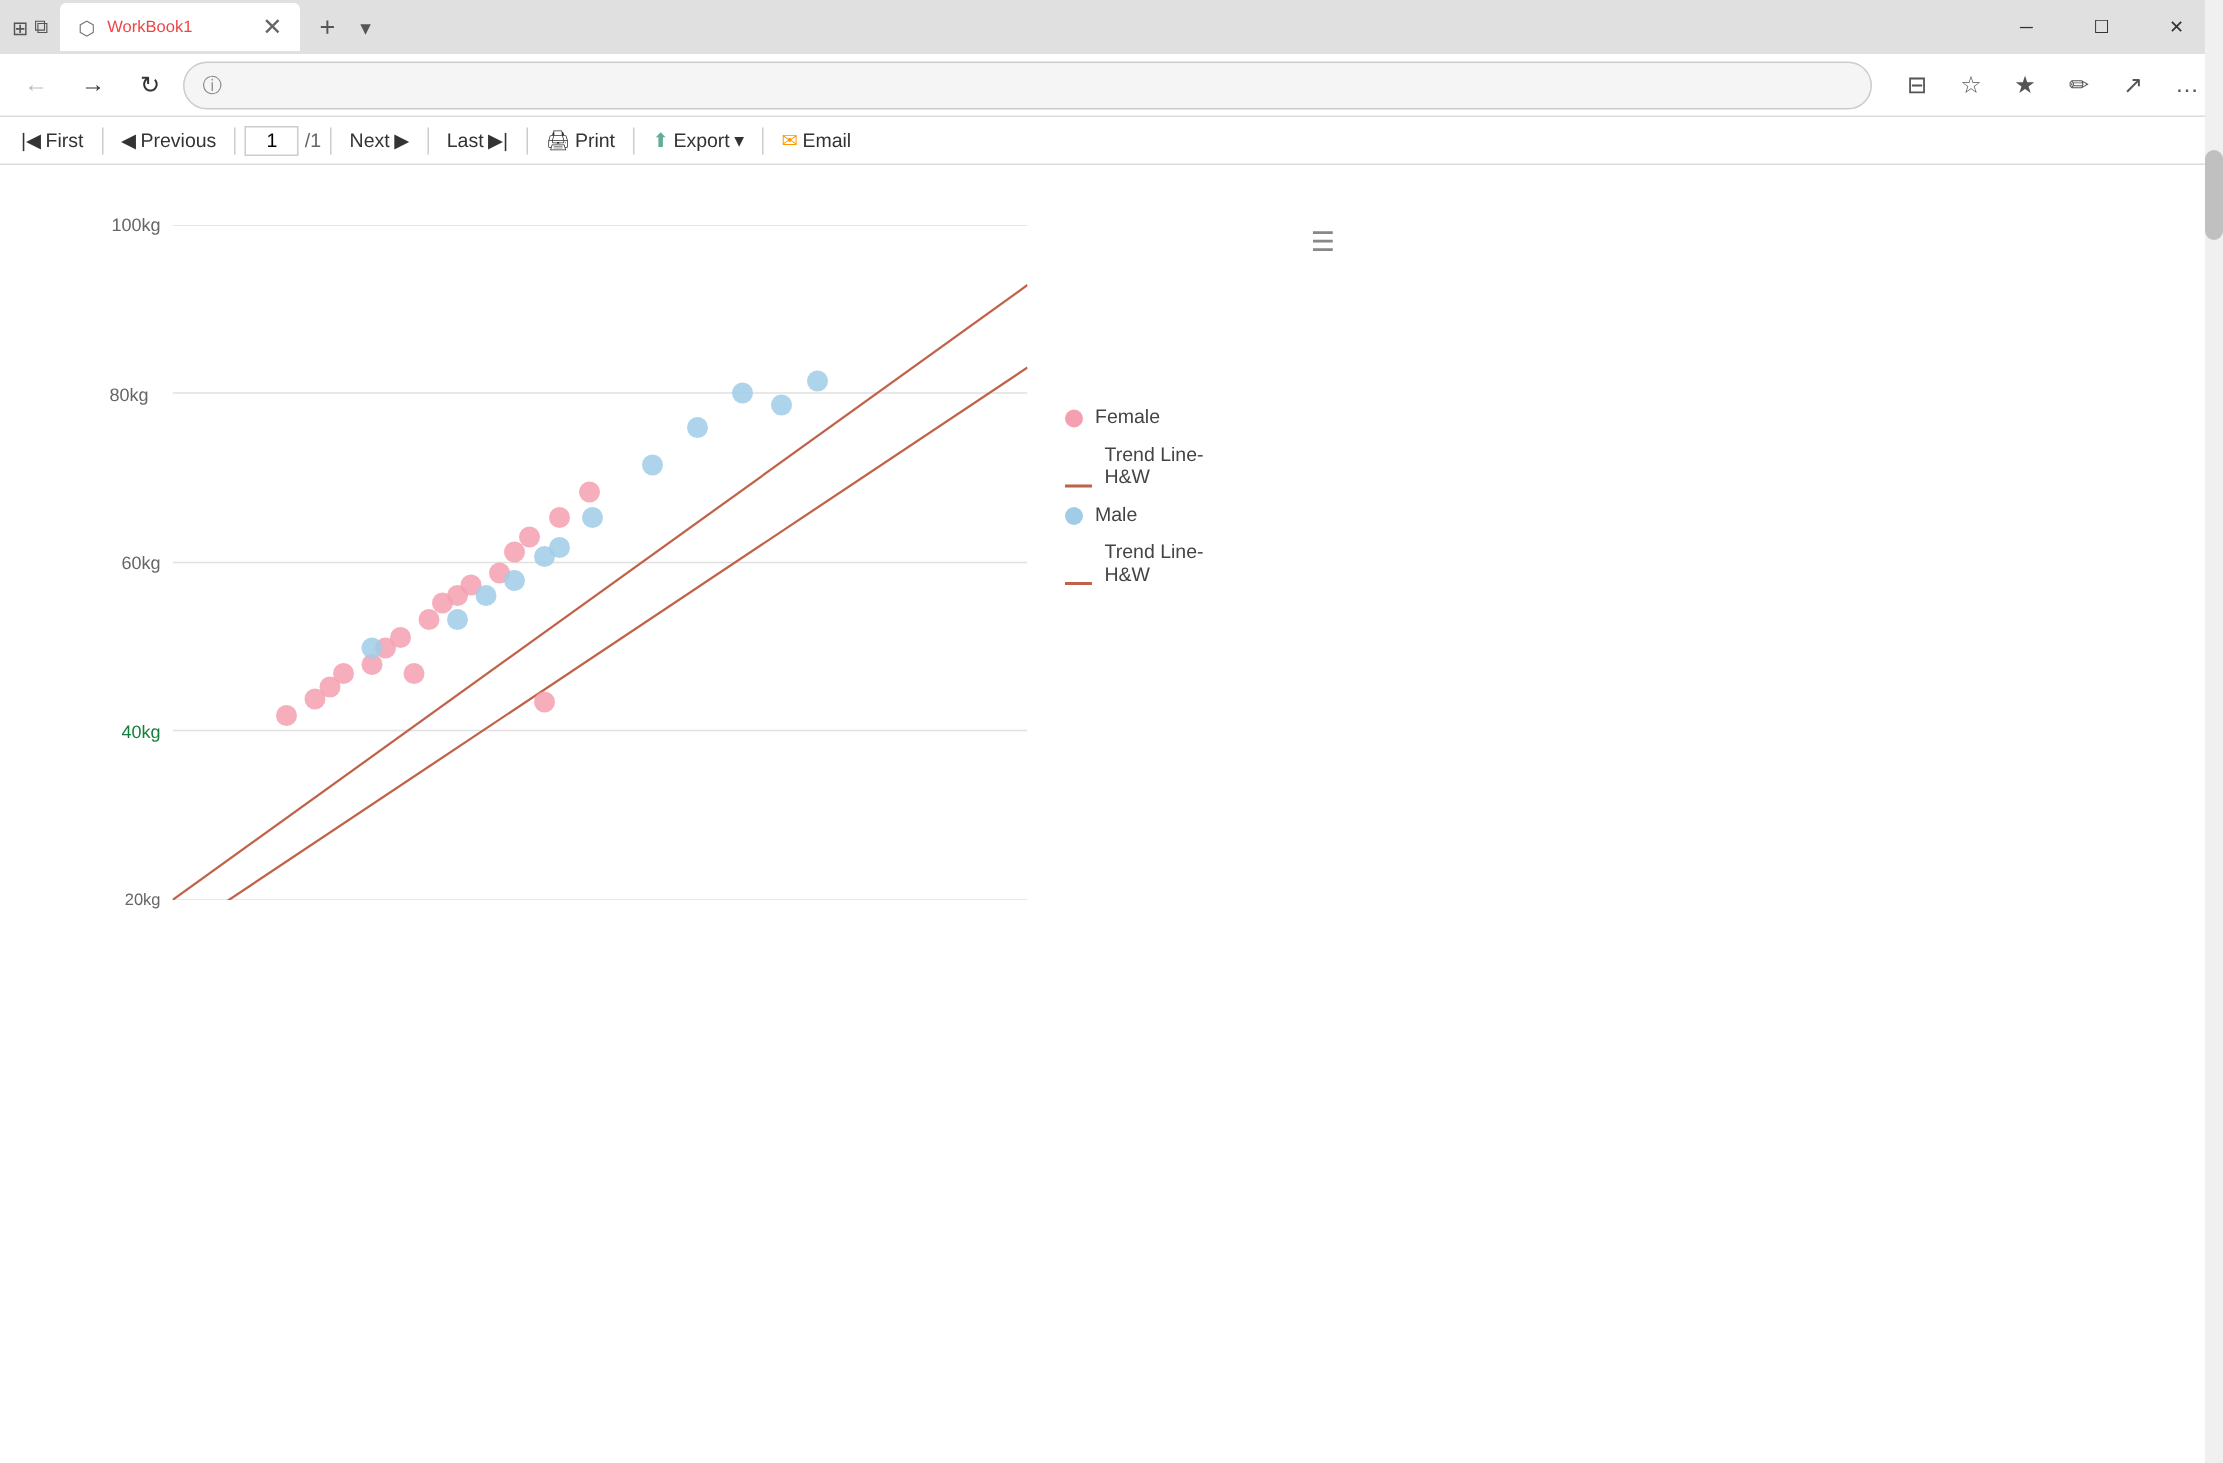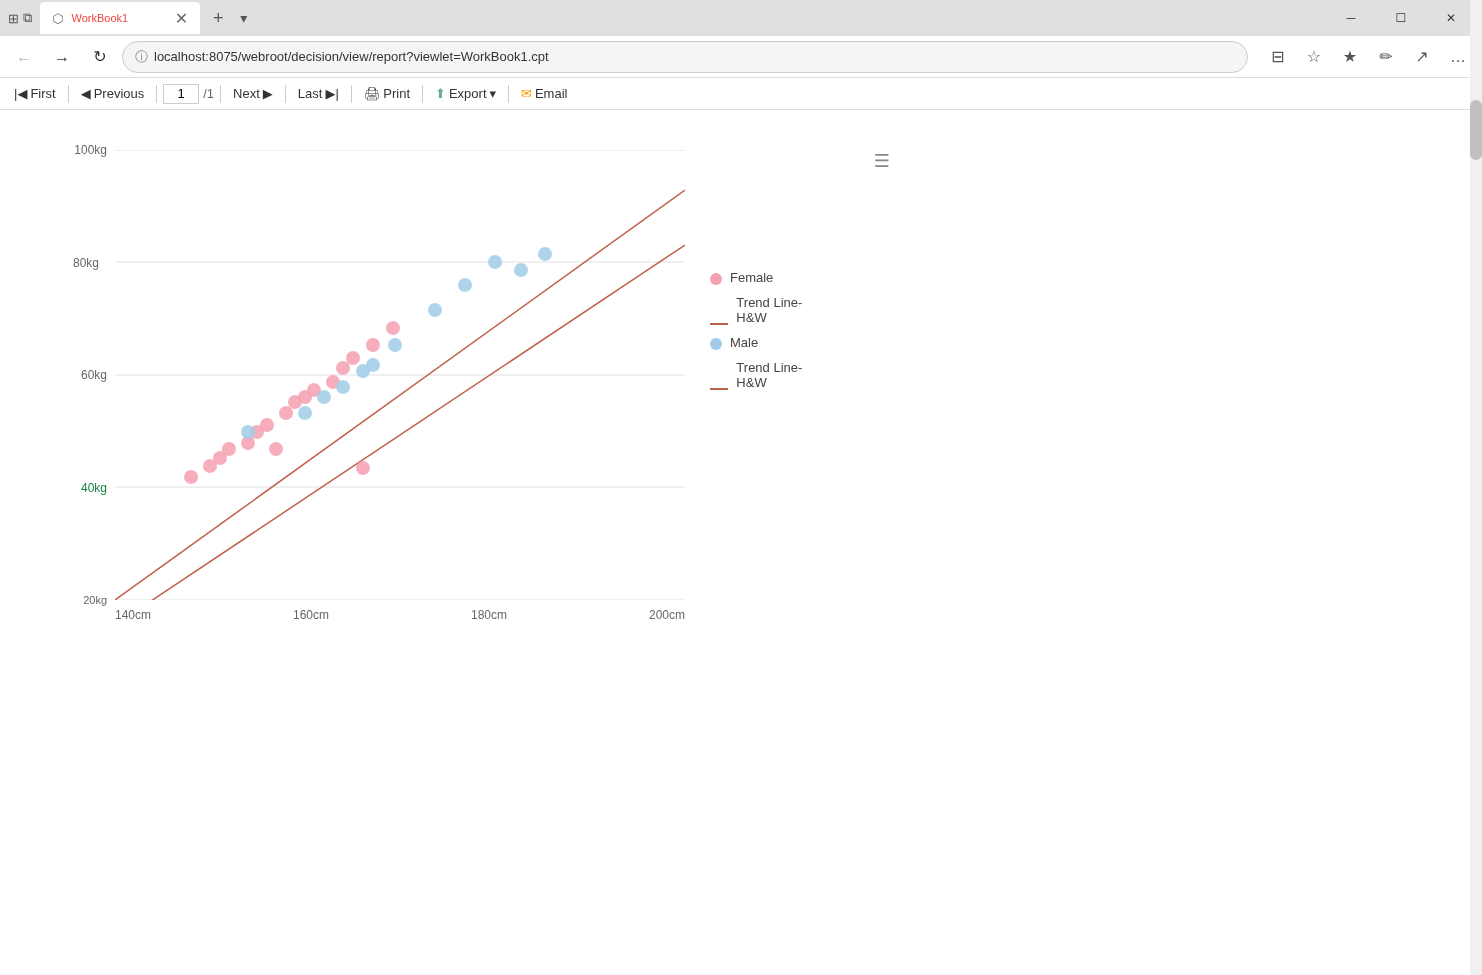--- a/index.html
+++ b/index.html
@@ -79,21 +79,20 @@
       <div class="win-btn close">✕</div>
     </div>
   </div>
 
   <div class="nav-bar">
     <button class="nav-btn disabled">←</button>
     <button class="nav-btn">→</button>
     <button class="nav-btn">↻</button>
     <div class="address-bar">
       <span style="color:#888; font-size:13px;">ⓘ</span>
-      <span class="address-text">localhost:8075/webroot/decision/view/report?viewlet=WorkBook1.cpt</span>
     </div>
     <div class="nav-icons">
       <button class="nav-icon-btn">⊟</button>
       <button class="nav-icon-btn">☆</button>
       <button class="nav-icon-btn">★</button>
       <button class="nav-icon-btn">✏</button>
       <button class="nav-icon-btn">↗</button>
       <button class="nav-icon-btn">…</button>
     </div>
   </div>
@@ -194,26 +193,20 @@
           <circle cx="258" cy="215" r="7" class="dot-male"></circle>
           <circle cx="280" cy="195" r="7" class="dot-male"></circle>
           <circle cx="320" cy="160" r="7" class="dot-male"></circle>
           <circle cx="350" cy="135" r="7" class="dot-male"></circle>
           <circle cx="380" cy="112" r="7" class="dot-male"></circle>
           <circle cx="406" cy="120" r="7" class="dot-male"></circle>
           <circle cx="430" cy="104" r="7" class="dot-male"></circle>
         </svg>
 
         
-        <div style="display:flex; justify-content:space-between; padding: 4px 0 0 0; width:570px;">
-          <span style="font-size:12px; color:#666;">140cm</span>
-          <span style="font-size:12px; color:#666;">160cm</span>
-          <span style="font-size:12px; color:#666;">180cm</span>
-          <span style="font-size:12px; color:#666;">200cm</span>
-        </div>
       </div>
 
       <div class="legend">
         <div class="legend-item">
           <div class="legend-dot" style="background:#f4a0b0;"></div>
           <span>Female</span>
         </div>
         <div class="legend-item">
           <div class="legend-line"></div>
           <span>Trend Line-H&amp;W</span>

